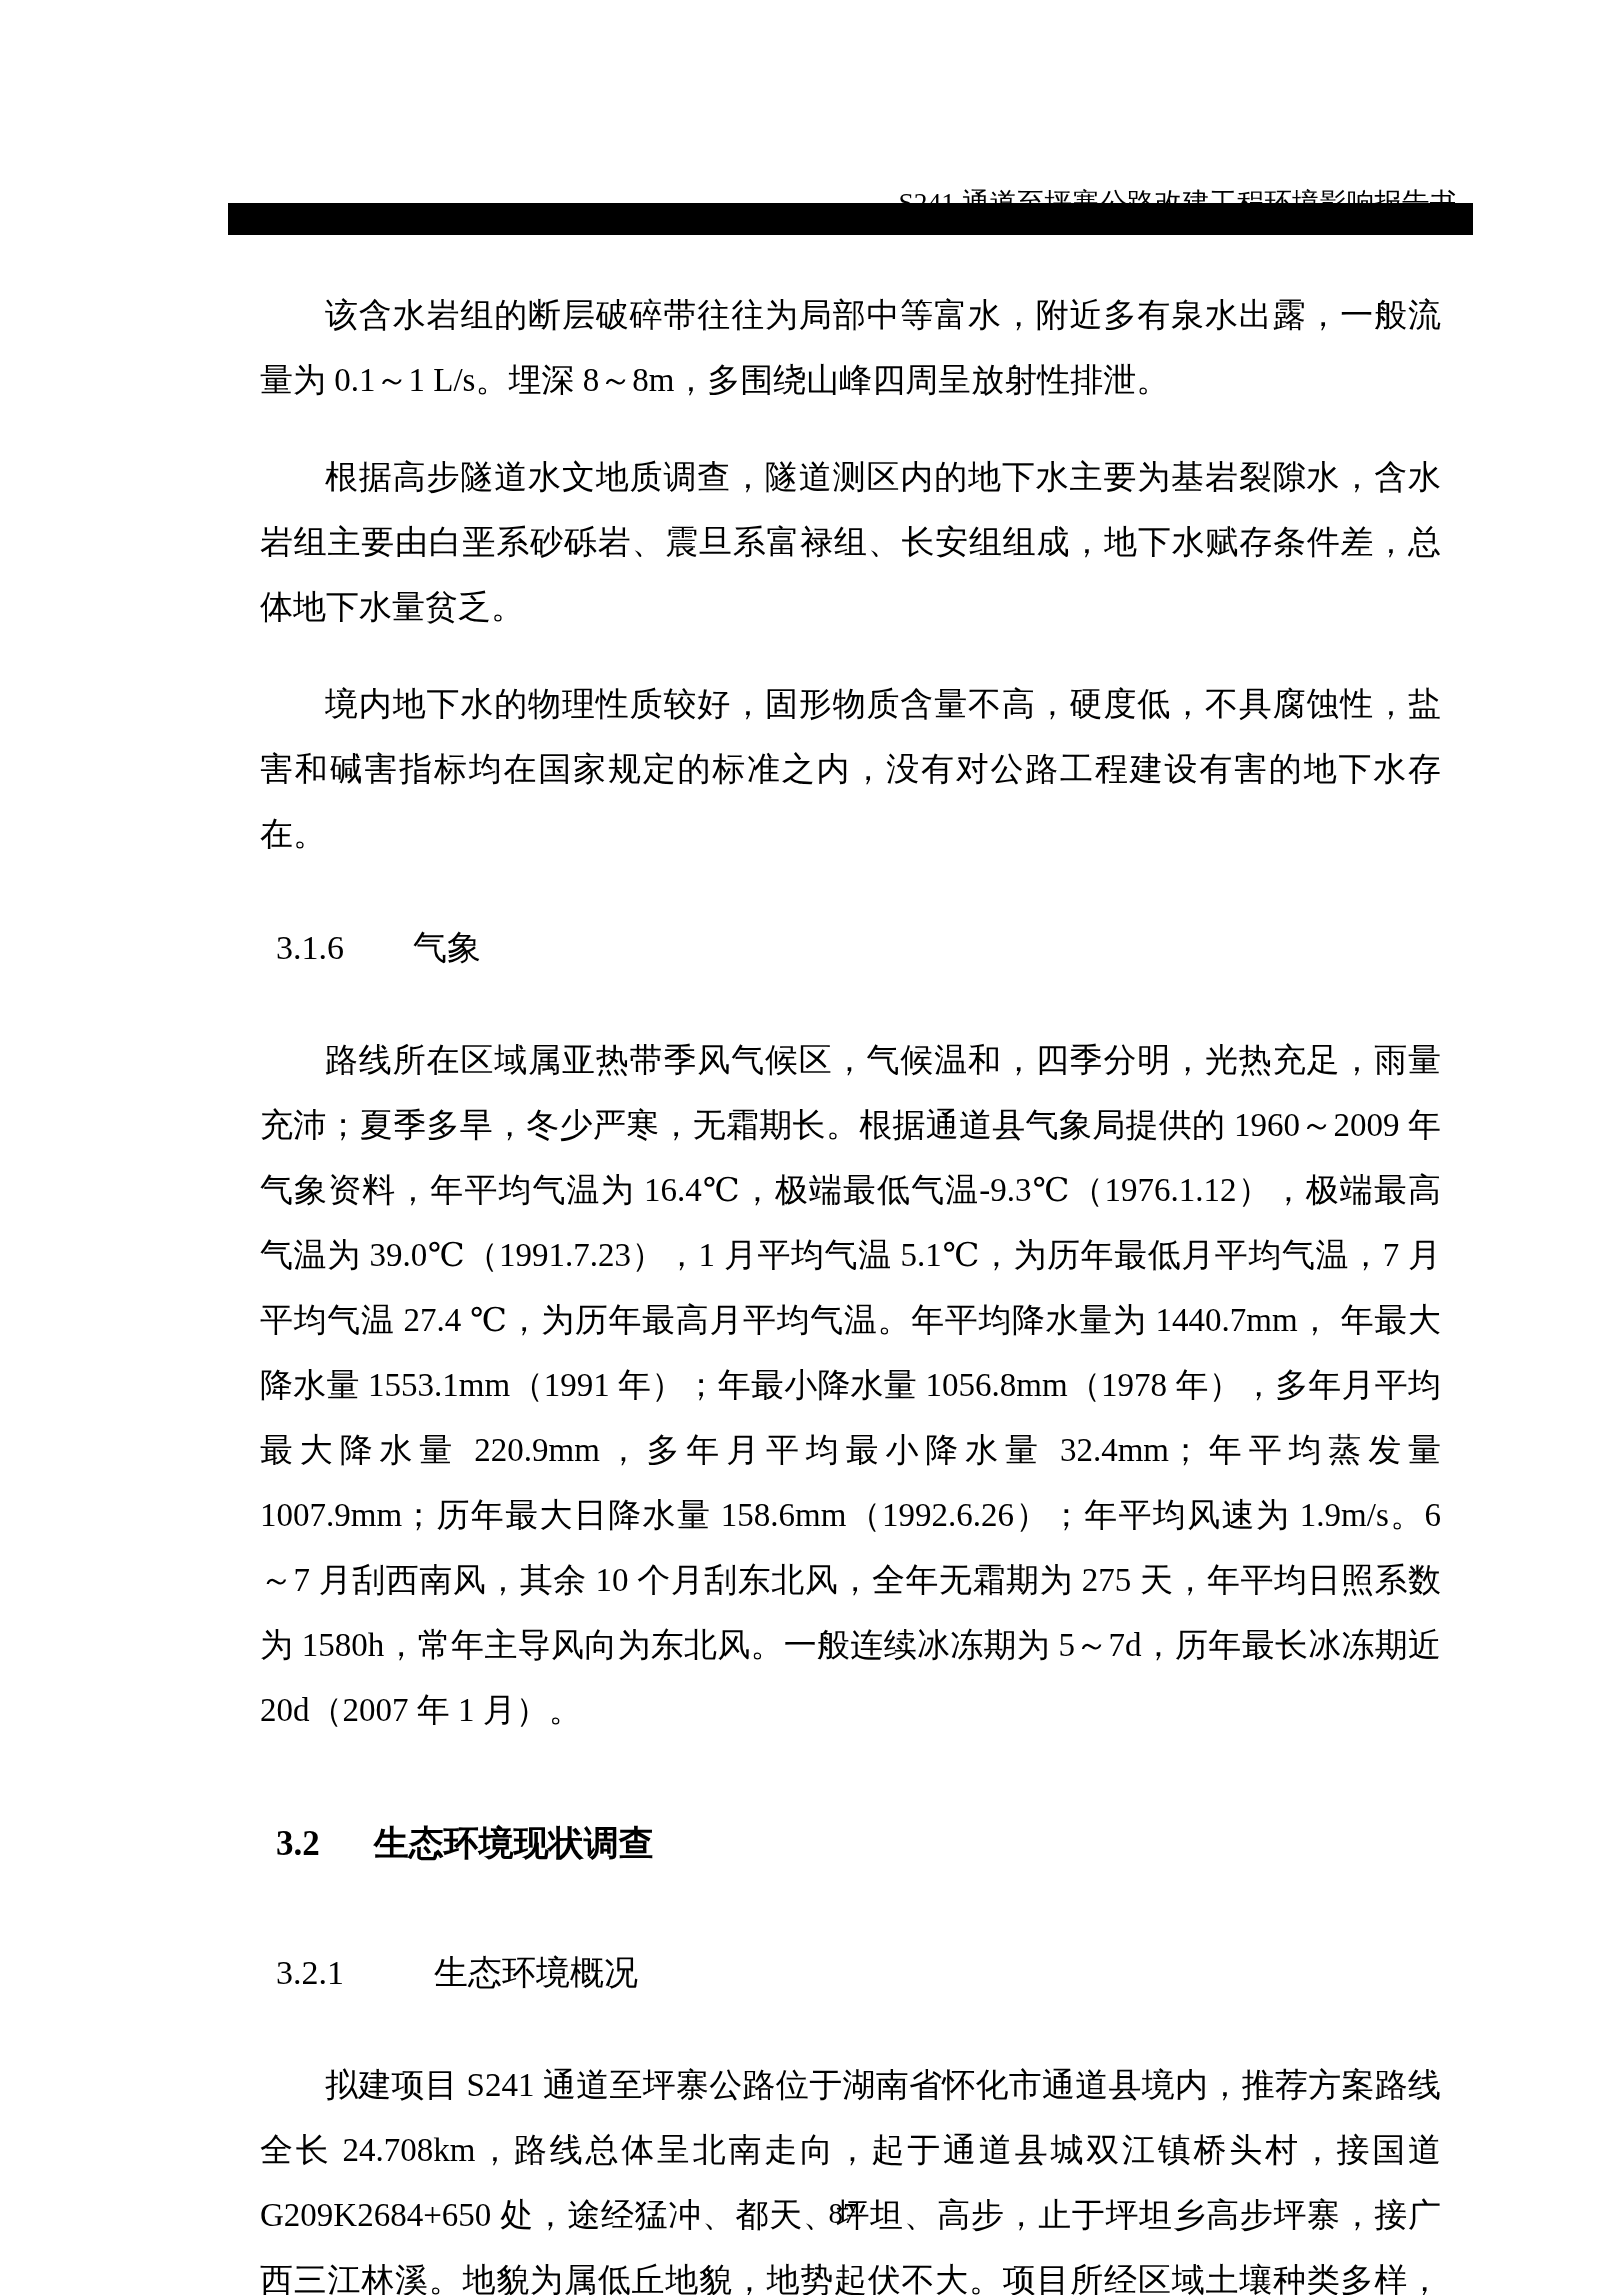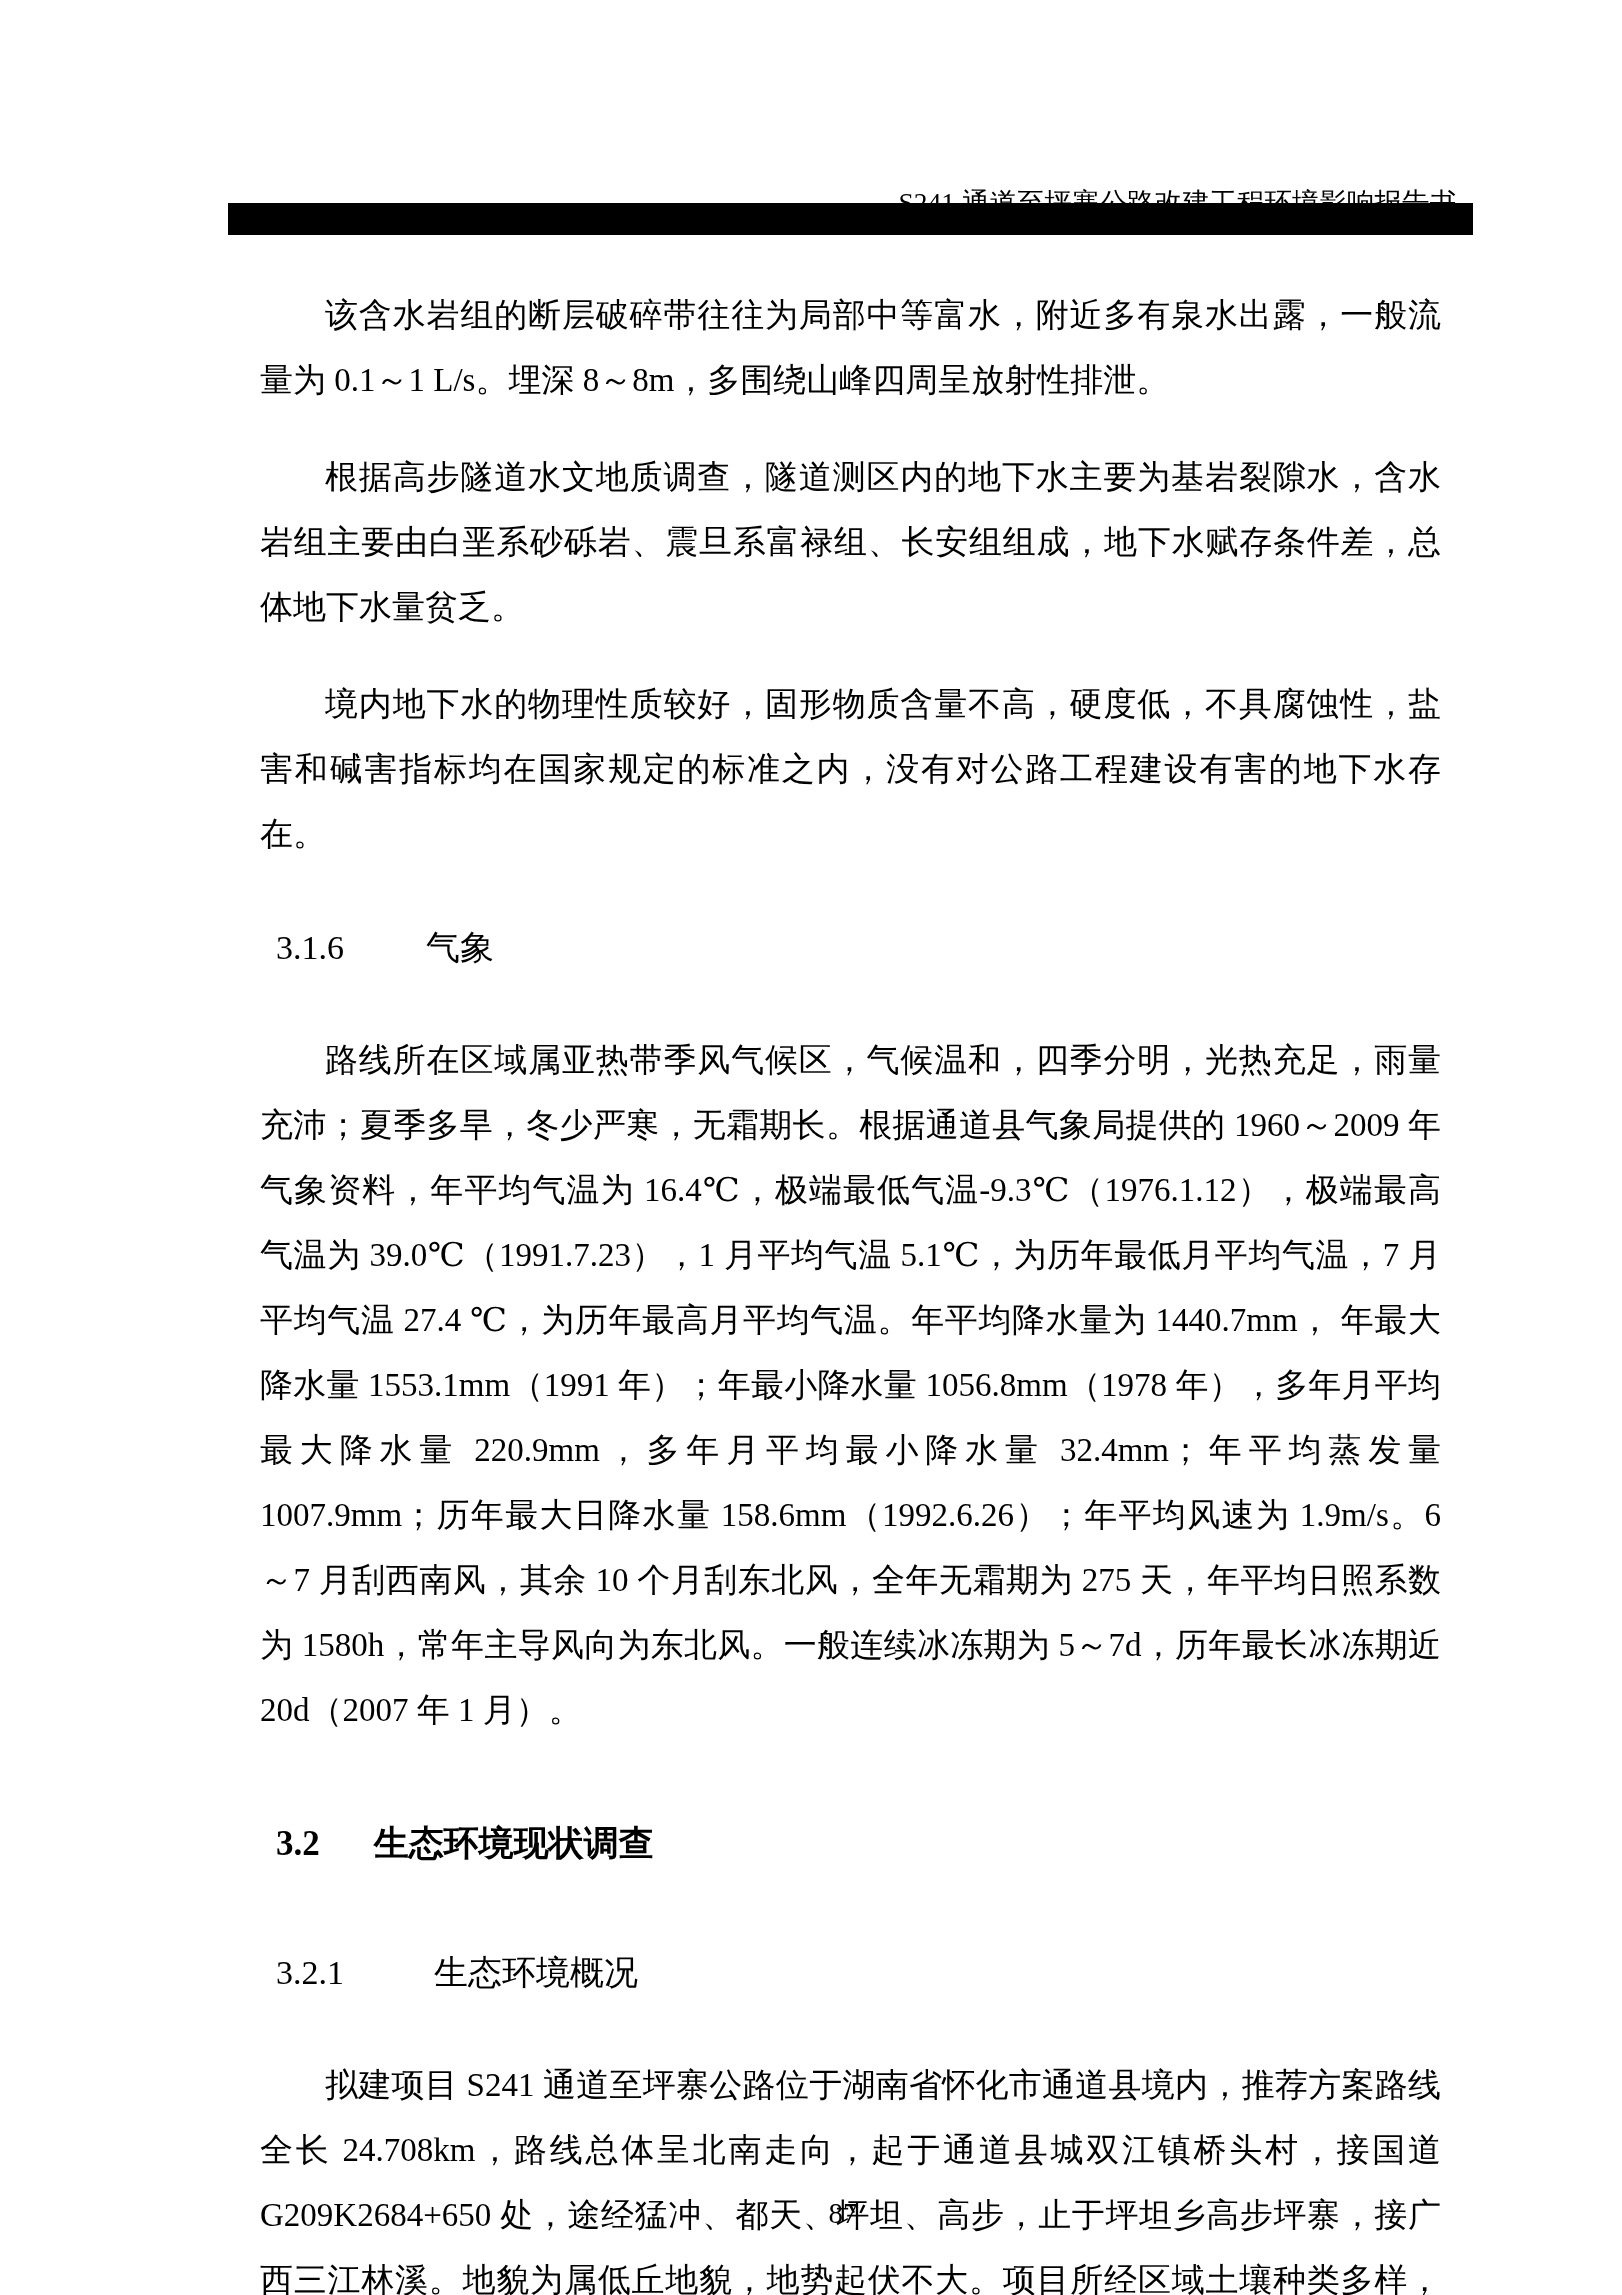--- a/index.html
+++ b/index.html
@@ -46,21 +46,21 @@
     margin: 0;
   }
   .indent { text-indent: 65px; }
   .heading {
     font-size: 34px;
     line-height: 65px;
     font-weight: normal;
     text-align: left;
   }
   .heading .num { display: inline-block; }
-  .h-316 .num { margin-right: 50px; }
+  .h-316 .num { margin-right: 37px; }
   .h-32 {
     font-size: 35px;
     font-weight: bold;
     margin-top: 19.6px;
   }
   .h-32 .num { margin-right: 22px; font-weight: bold; }
   .h-321 .num { margin-right: 58px; }
   .footer {
     position: absolute;
     top: 2150px;

